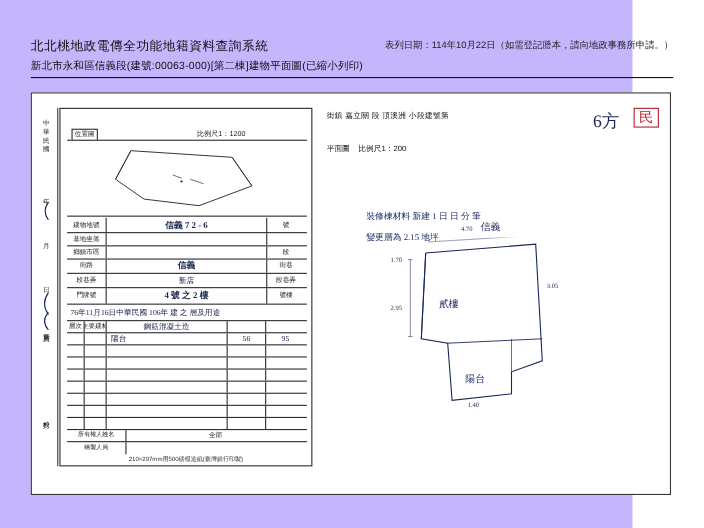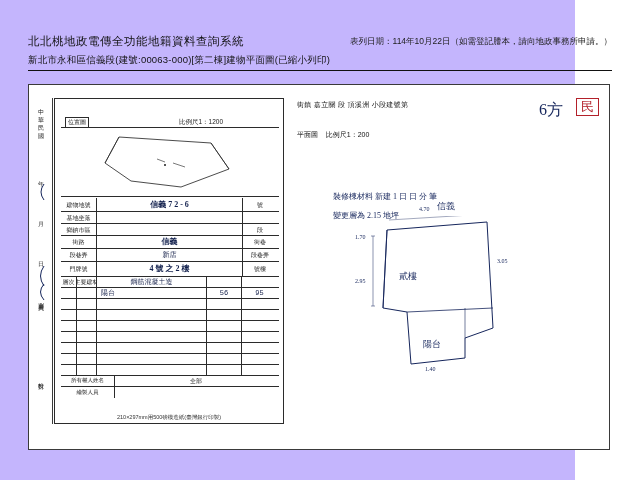--- a/index.html
+++ b/index.html
@@ -147,21 +147,21 @@
     box-sizing: border-box;
     padding: 1px 1px;
     display: flex;
     align-items: center;
     justify-content: center;
     overflow: hidden;
     white-space: nowrap;
   }
   .dcell:last-child { border-right: 0; }
   .hand {
-    font-family: Liberation Mono, monospace;
+    font-family: Liberation Serif, serif;
     color: #15204a;
     font-size: 7px;
   }
   .hand-b {
     font-family: "Liberation Serif", serif;
     color: #12204d;
     font-size: 8px;
     font-weight: bold;
   }
   .footnote {
@@ -340,20 +340,23 @@
           <div class="dcell hand" style="width:146px;">新店</div>
           <div class="dcell" style="width:34px;">段巷弄</div>
         </div>
 
         <div class="drow" style="height:15px;">
           <div class="dcell" style="width:36px;">門牌號</div>
           <div class="dcell hand-b" style="width:146px;">4 號 之 2 樓</div>
           <div class="dcell" style="width:34px;">號樓</div>
         </div>
 
+        <div class="drow" style="height:15px;">
+          <div class="dcell hand" style="width:216px;border-right:0;justify-content:flex-start;padding-left:3px;">76年11月16日中華民國 106年 建 之 層及用途</div>
+        </div>
 
         <div class="drow" style="height:11px;">
           <div class="dcell" style="width:16px;">層次</div>
           <div class="dcell" style="width:20px;">主要建材</div>
           <div class="dcell hand" style="width:110px;">鋼筋混凝土造</div>
           <div class="dcell" style="width:35px;"></div>
           <div class="dcell" style="width:35px;"></div>
         </div>
 
         <div class="drow" style="height:11px;">

